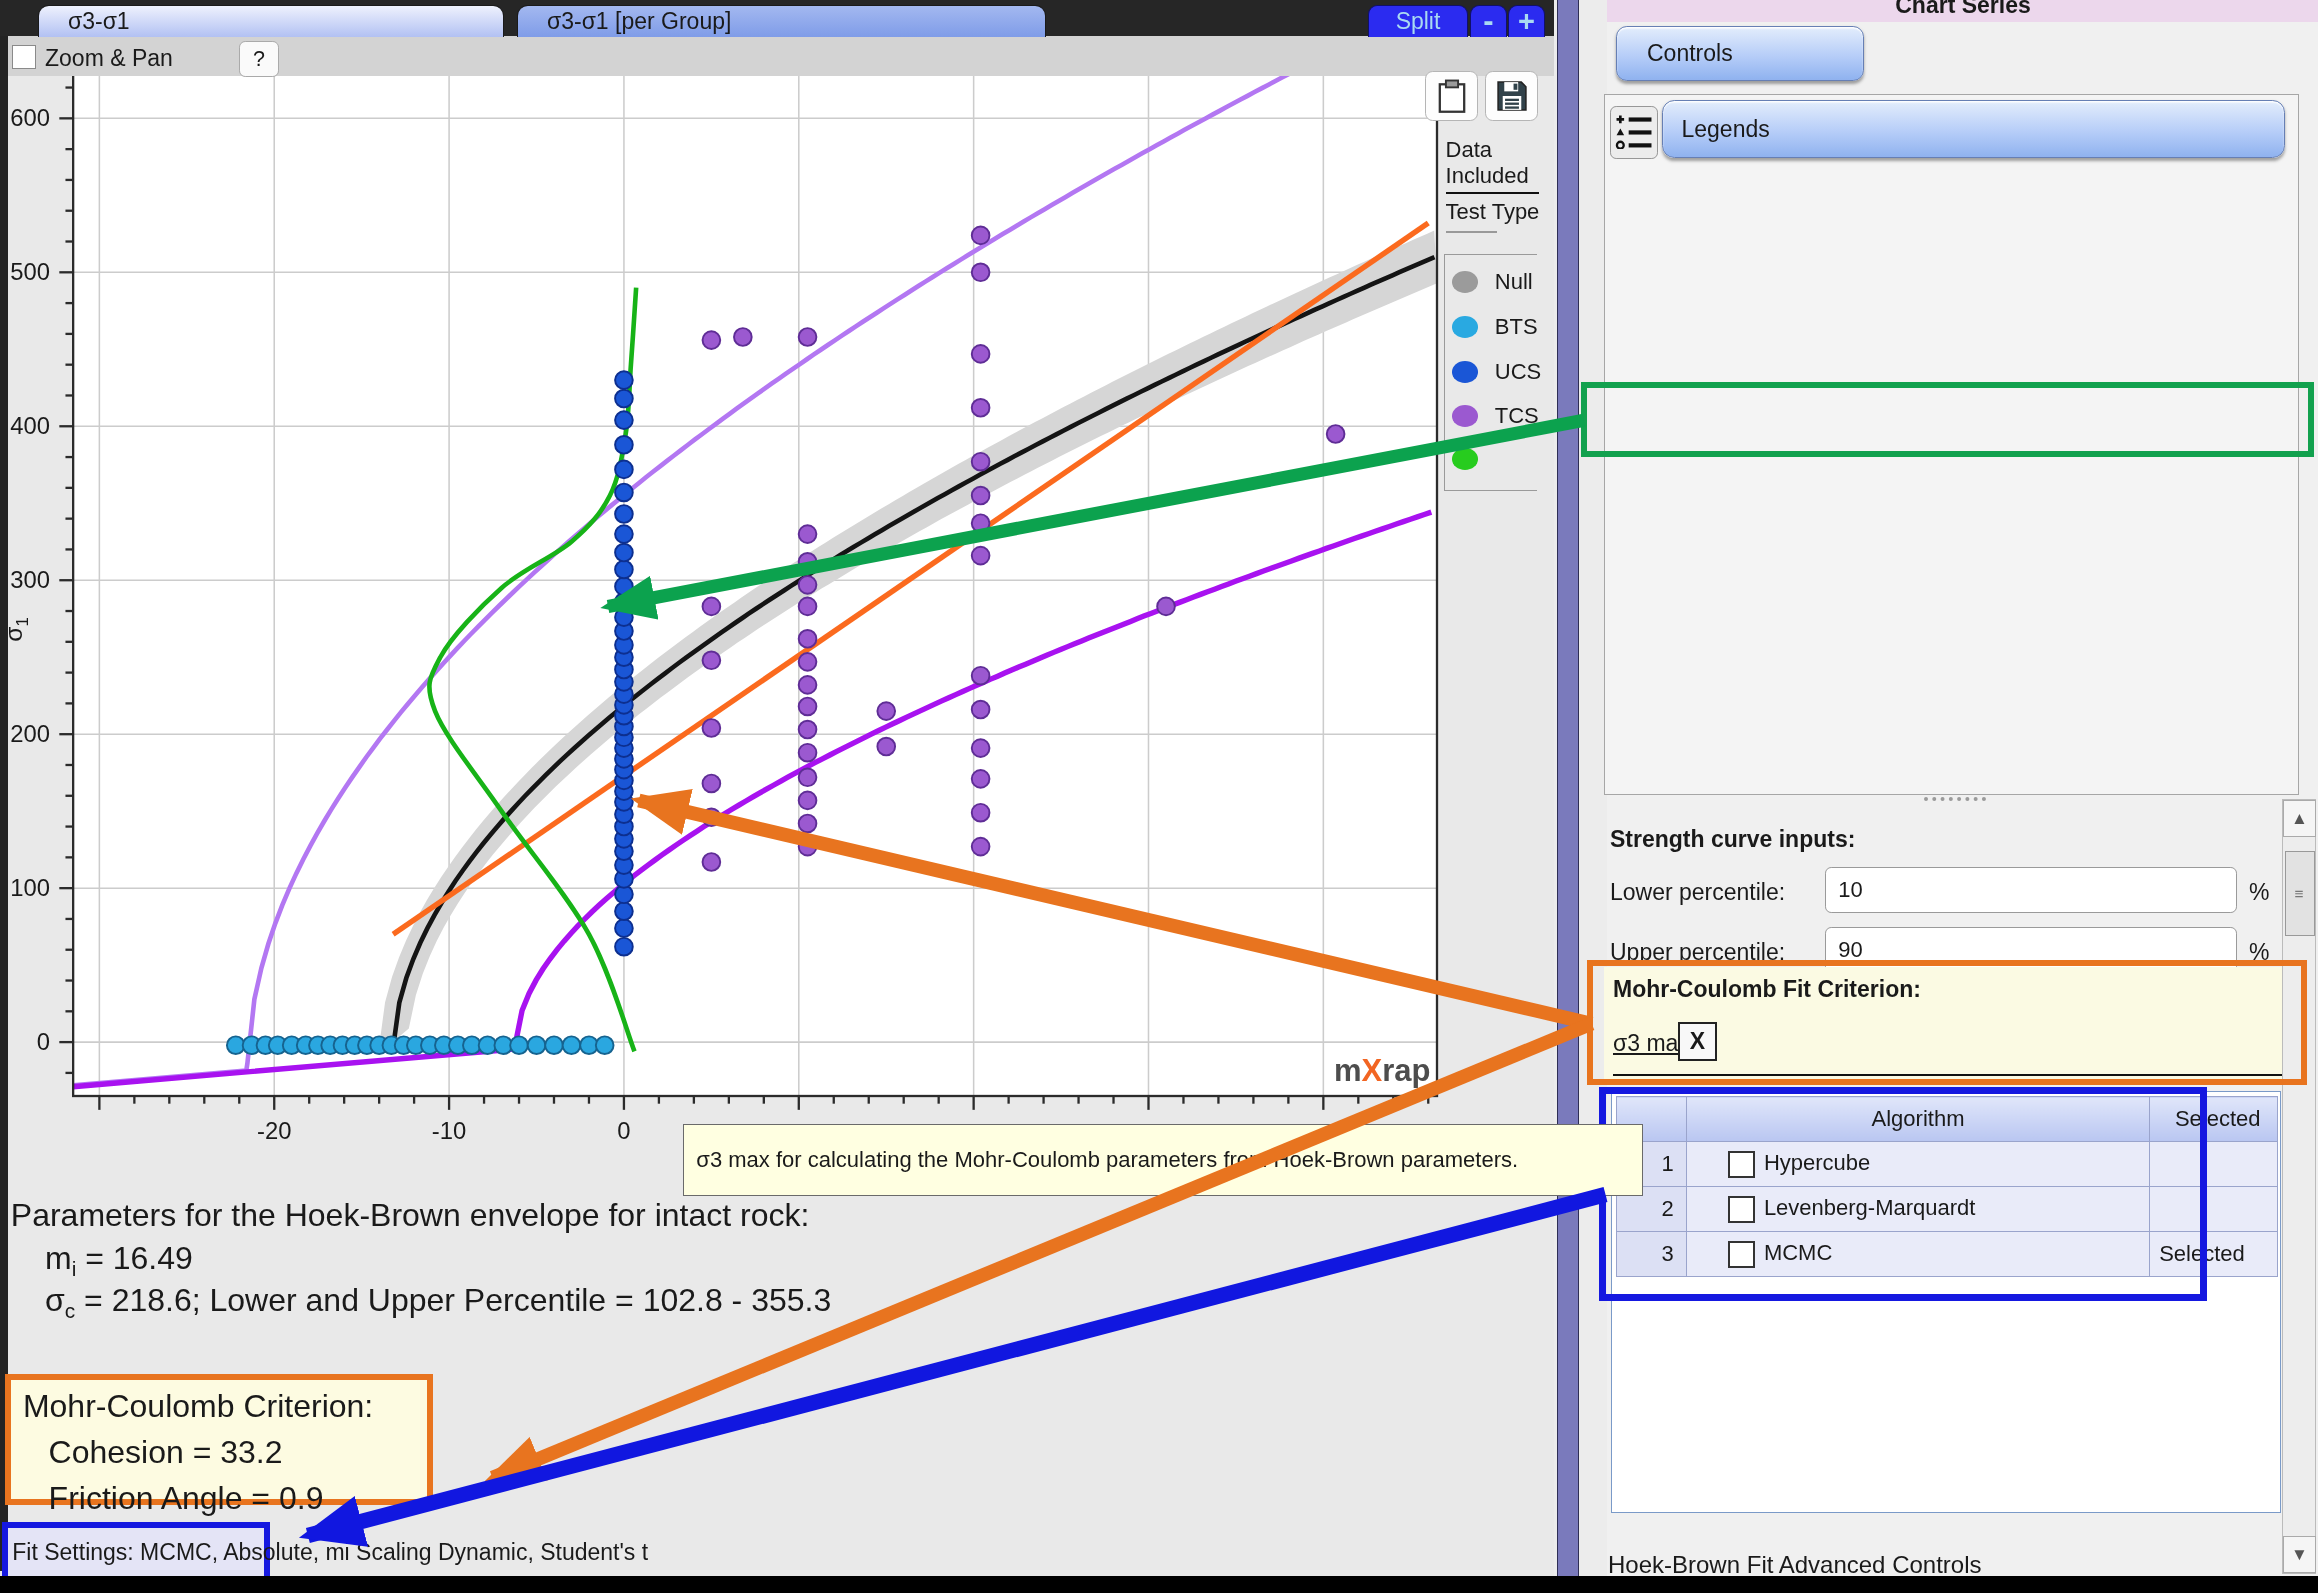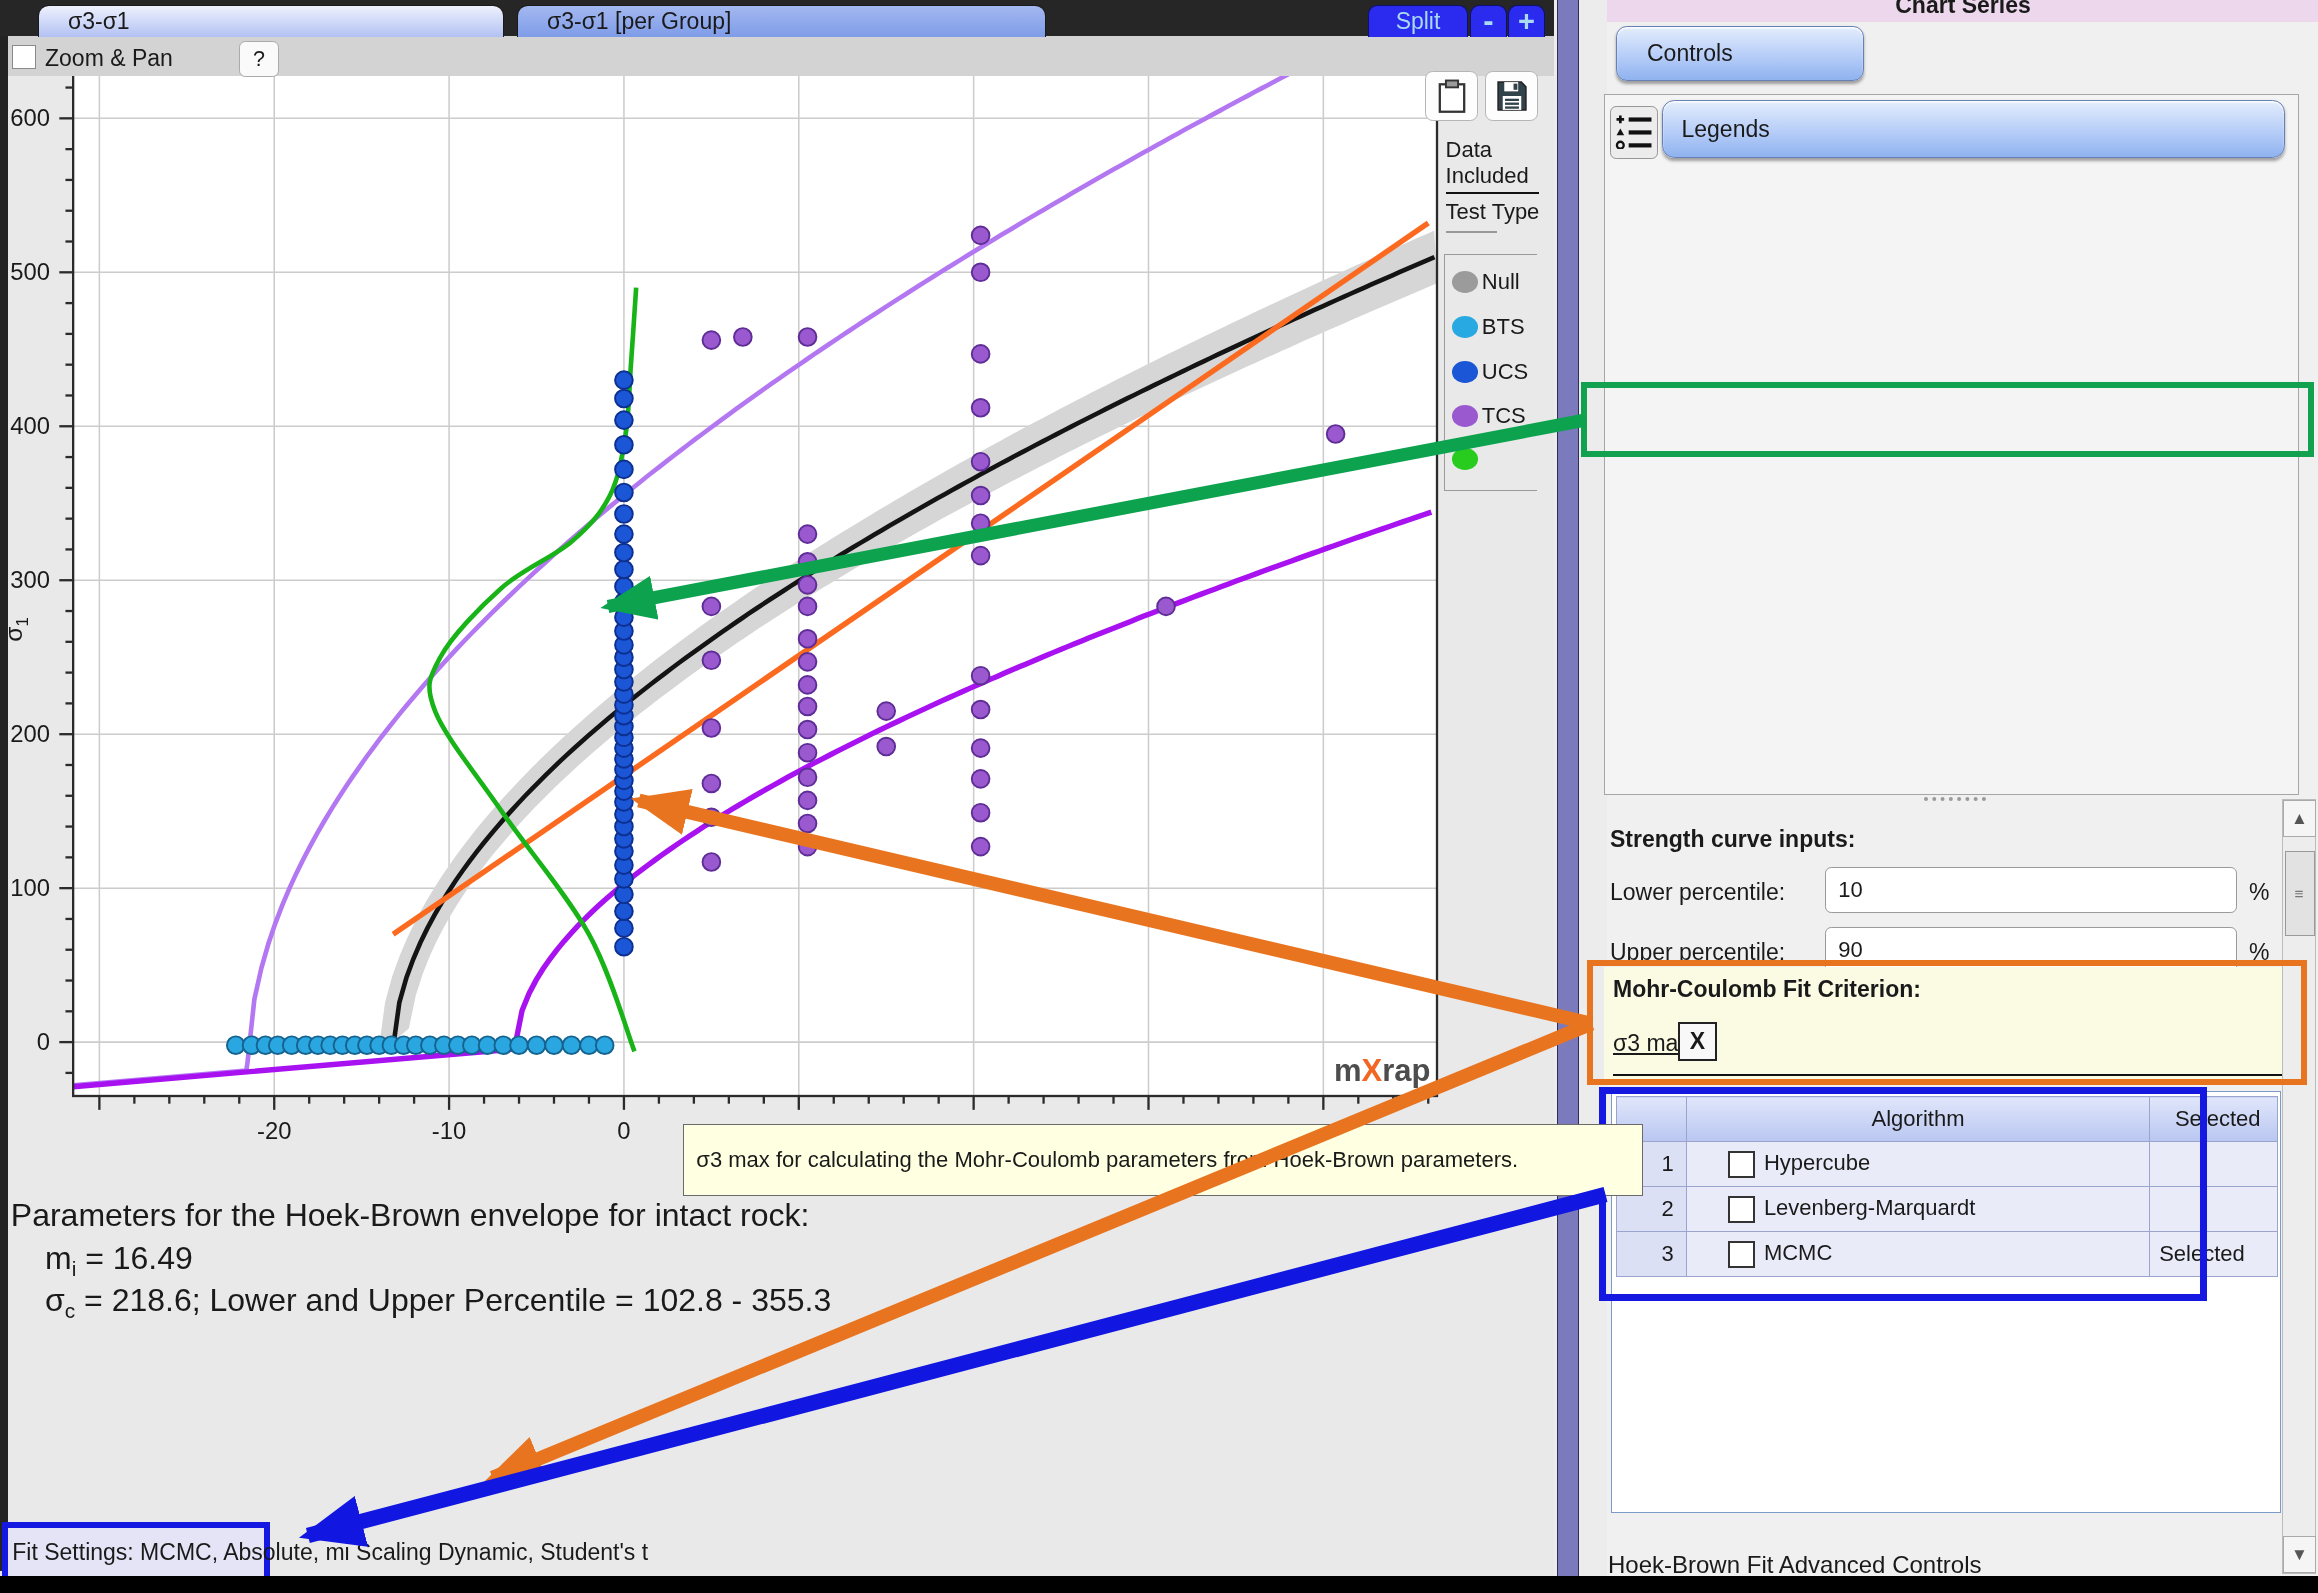--- a/index.html
+++ b/index.html
@@ -20,21 +20,21 @@
   .toolrow{left:0;top:36px;width:1554px;height:40px;background:#d3d3d3;z-index:2;}
   .leftedge{left:0;top:36px;width:7.7px;height:1535px;background:#232323;z-index:3;}
   .checkbox{width:21.5px;height:21.5px;background:#fff;border:1.5px solid #8a8a8a;}
   .lbl{font-size:23px;}
   .qbtn{width:38px;height:34px;background:#fafafa;border:1.5px solid #aaa;border-radius:6.2px;
         font-size:21.5px;display:flex;align-items:center;justify-content:center;}
   .icobtn{width:51px;height:48px;background:#fdfdfd;border:1.5px solid #b5b5b5;border-radius:7.7px;
           display:flex;align-items:center;justify-content:center;z-index:8;}
   .legendbox{left:1441px;top:137px;width:109px;z-index:4;font-size:22px;}
   .legframe{position:absolute;left:3.1px;top:117px;width:92px;height:235px;border:1.5px solid #9a9a9a;border-right:none;}
-  .legrow{position:absolute;left:10.8px;display:flex;align-items:center;gap:4px;}
+  .legrow{position:absolute;left:10.8px;display:flex;align-items:center;gap:17px;}
   .legdot{width:26px;height:21.5px;border-radius:50%;}
   .wm{left:1334px;top:1053px;font-size:31px;font-weight:bold;color:#4d4d4d;z-index:2;}
   .tooltip{left:683px;top:1124px;width:960px;height:72px;background:#ffffe1;border:1.5px solid #6a6a6a;
            z-index:42;font-size:22px;display:flex;align-items:center;padding-left:12.3px;box-sizing:border-box;}
   .restext{font-size:32px;z-index:2;}
   .obox-l{left:4.6px;top:1374px;width:428px;height:131px;border:6.2px solid #e8741f;background:#fdfbe1;z-index:5;box-sizing:border-box;}
   .bluebox-fit{left:1.5px;top:1522px;width:268px;height:63px;border:6.2px solid #1518e0;background:#e4e4f6;z-index:5;box-sizing:border-box;}
   
   .strip{left:1557px;top:0;width:20px;height:1576px;background:#7a7abc;border-left:1.5px solid #2e2e55;
          border-right:1.5px solid #2e2e55;z-index:4;}
@@ -411,20 +411,25 @@
   </div>
 
   <div class="abs restext" style="left:10.8px;top:1197px;">Parameters for the Hoek-Brown envelope for intact rock:</div>
   <div class="abs restext" style="left:45px;top:1240px;">
     <span>m</span><sub>i</sub><span> = 16.49</span>
   </div>
   <div class="abs restext" style="left:45px;top:1282px;">
     <span>σ</span><sub>c</sub><span> = 218.6; Lower and Upper Percentile = 102.8 - 355.3</span>
   </div>
 
+  <div class="abs obox-l">
+    <div class="restext" style="margin:7.7px 0 0 12.3px;">Mohr-Coulomb Criterion:</div>
+    <div class="restext" style="margin:9.2px 0 0 38px;">Cohesion = 33.2</div>
+    <div class="restext" style="margin:9.2px 0 0 38px;">Friction Angle = 0.9</div>
+  </div>
 
   <div class="abs bluebox-fit"></div>
   <div class="abs" style="left:12.3px;top:1539px;font-size:23px;z-index:8;">Fit Settings: MCMC, Absolute, mi Scaling Dynamic, Student's t</div>
 
   <div class="abs strip"></div>
 
   <div class="abs rpanel"></div>
   <div class="abs rhead">
       <div>Chart Series</div>
     </div>

